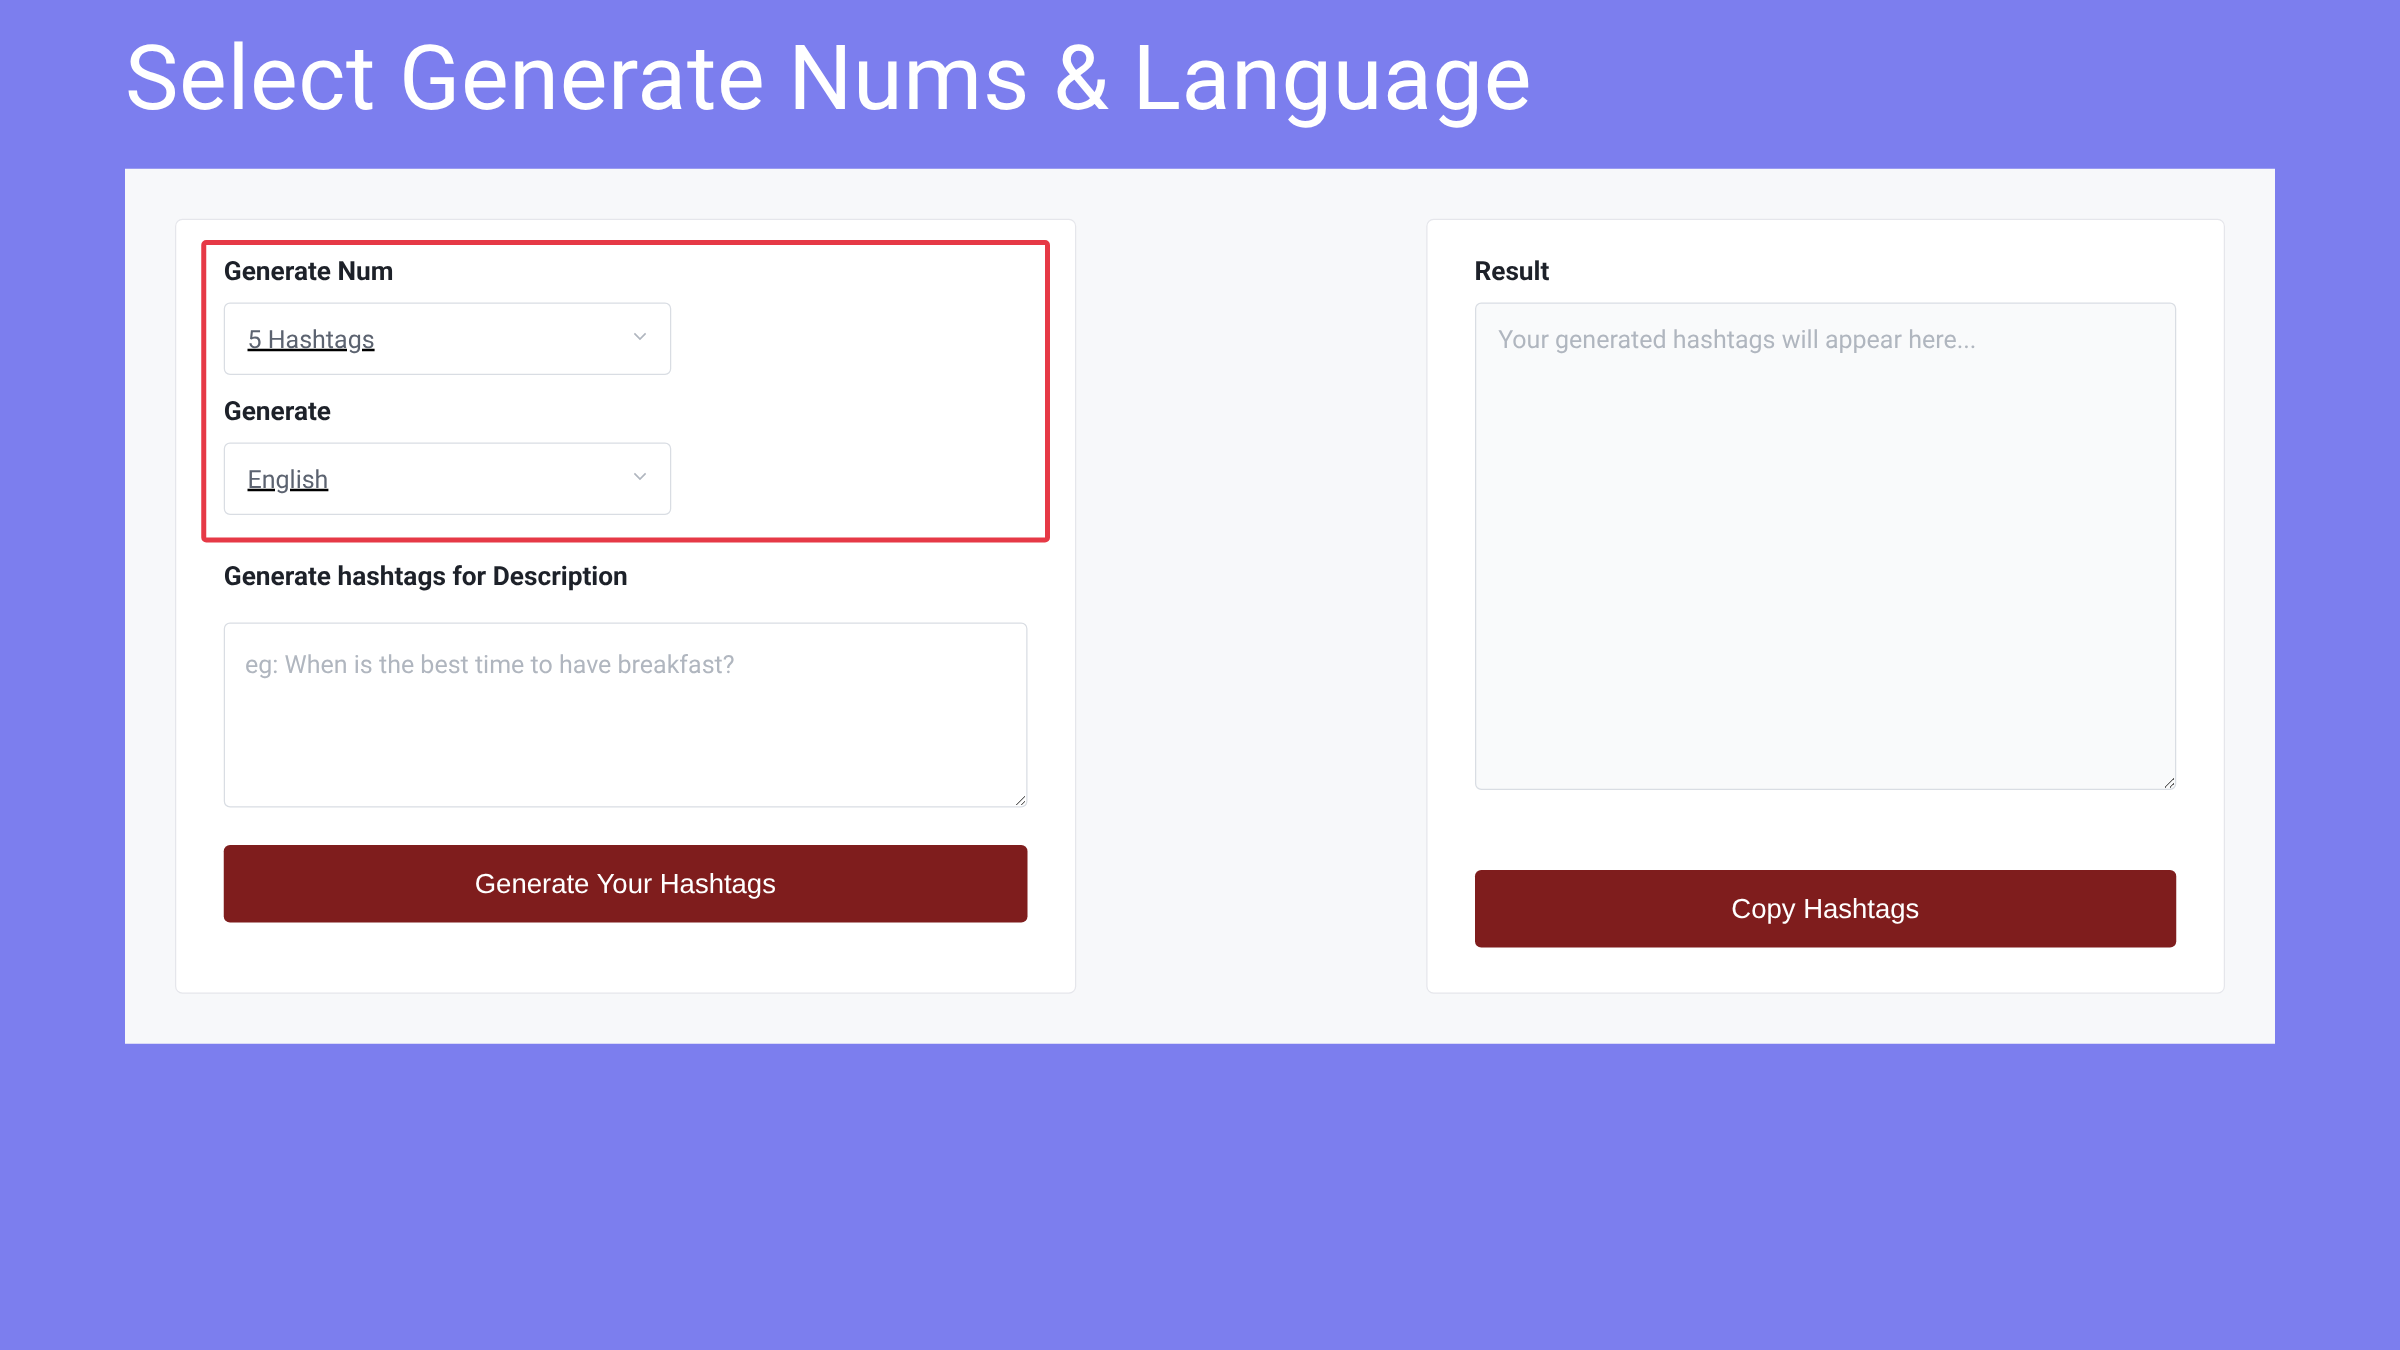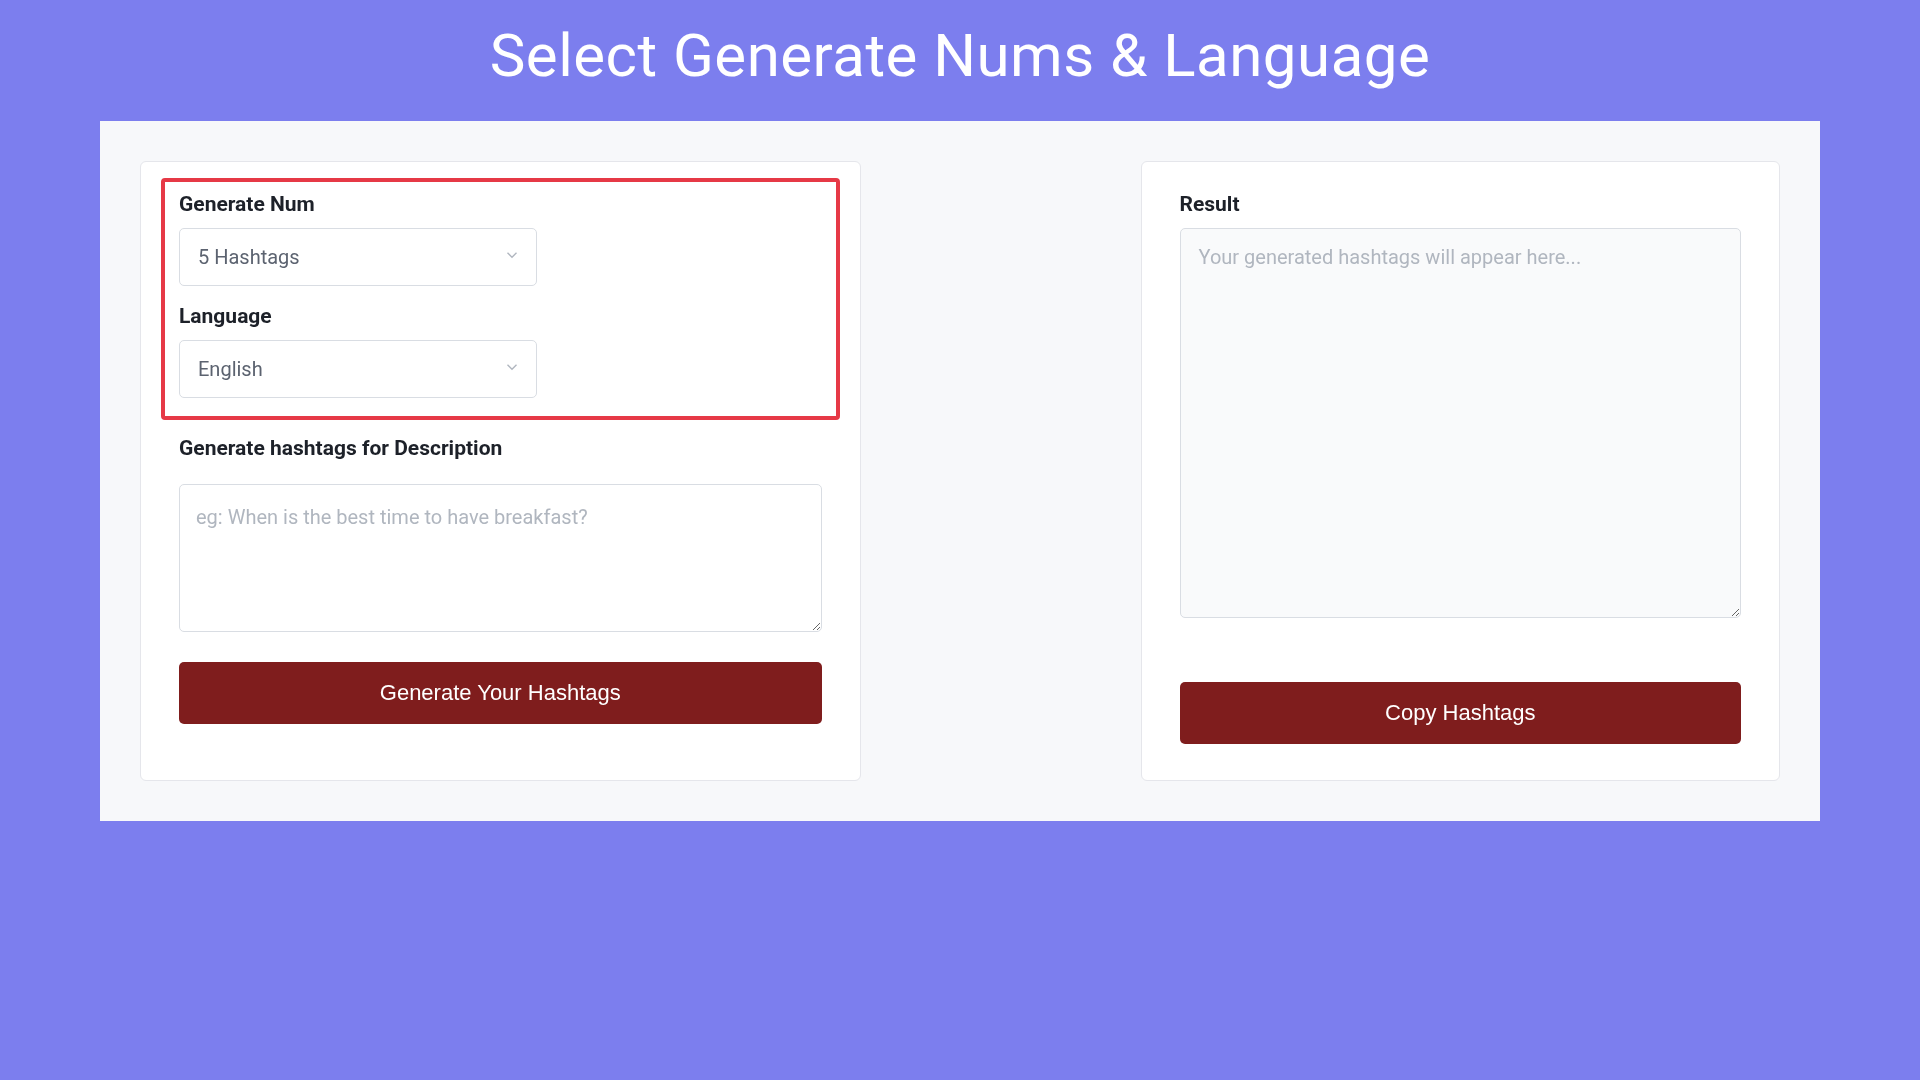--- a/index.html
+++ b/index.html
@@ -9,25 +9,24 @@
     }
     body {
       font-family: -apple-system, BlinkMacSystemFont, "Segoe UI", Roboto, "Helvetica Neue", Arial, sans-serif;
       background: #7c7eee;
       width: 1920px;
       height: 1080px;
       overflow: hidden;
     }
     .page-title {
       color: #ffffff;
-      font-size: 60px;
+      font-size: 72px;
       font-weight: 400;
       padding: 20px 100px 10px 100px;
       letter-spacing: 0.5px;
-      text-align: center;
     }
     .main-panel {
       background: #f7f8fa;
       margin: 20px 100px;
       padding: 40px;
       display: flex;
       gap: 280px;
       height: 700px;
     }
     .card {
@@ -59,20 +58,21 @@
     .label {
       display: block;
       font-size: 21px;
       font-weight: 700;
       color: #1d2129;
       margin-bottom: 12px;
     }
     .select-wrap {
       position: relative;
       width: 358px;
+      text-decoration: underline;
     }
     .select {
       width: 100%;
       height: 58px;
       border: 1px solid #d9dde3;
       border-radius: 5px;
       background: #ffffff;
       padding: 0 44px 0 18px;
       font-size: 20px;
       color: #5c6370;
@@ -163,21 +163,21 @@
             <span>5 Hashtags</span>
           </div>
           <span class="chevron">
             <svg viewBox="0 0 24 24">
                 <polyline points="6 9 12 15 18 9"></polyline>
               </svg>
           </span>
         </div>
       </div>
       <div class="field-group">
-        <label class="label">Language</label>
+        <label class="label">Generate</label>
         <div class="select-wrap">
           <div class="select">
             <span>English</span>
           </div>
           <span class="chevron">
             <svg viewBox="0 0 24 24">
                 <polyline points="6 9 12 15 18 9"></polyline>
               </svg>
           </span>
         </div>

